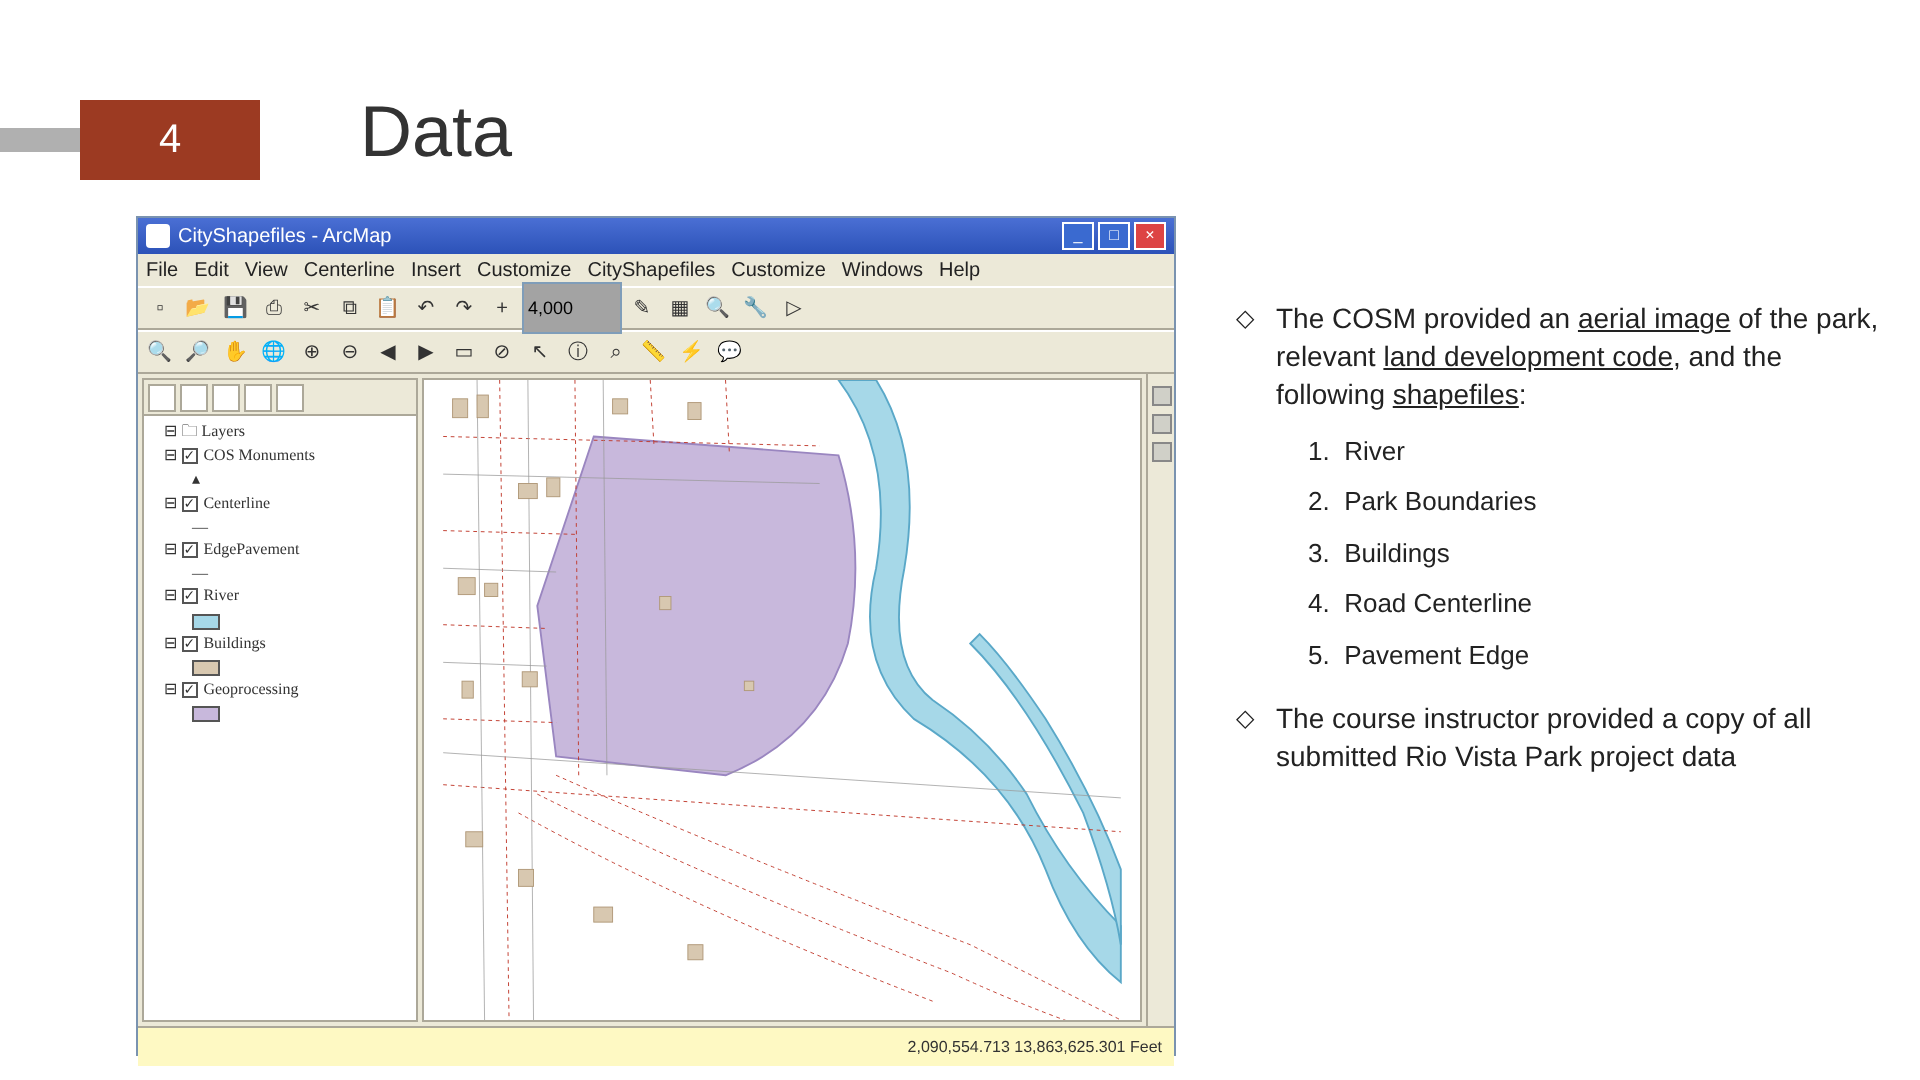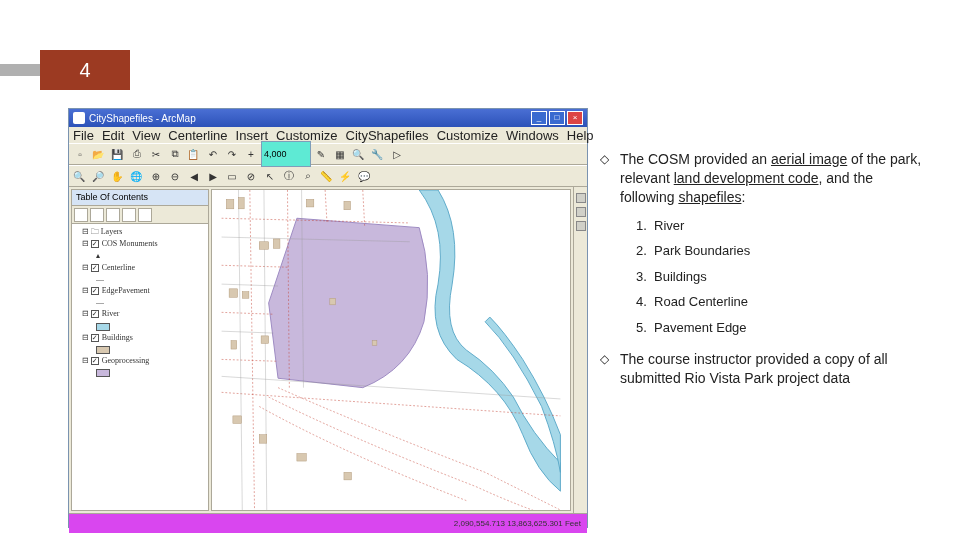--- a/index.html
+++ b/index.html
@@ -10,57 +10,58 @@
   .page-num-box::before { content:''; position:absolute; left:-40px; top:14px; width:40px; height:12px; background:#b0b0b0; }
   .title { position: absolute; left: 180px; top: -5px; font-size: 36px; color: #333; font-weight: 400; }
   
   .arcmap { position: absolute; left: 68px; top: 108px; width: 520px; height: 420px; border: 1px solid #7a93b0; background: #ece9d8; font-size: 9px; }
   .titlebar { height: 18px; background: linear-gradient(#4a6fd4,#2c52b8); color:#fff; display:flex; align-items:center; padding:0 4px; font-size:10px;justify-content:space-between; }
   .titlebar-ico { width:12px; height:12px; background:#fff; border-radius:2px; margin-right:4px; display:inline-block; }
   .titlebar-spacer { flex:1; }
   .winbtn { width:16px; height:14px; background:#d44; margin-left:2px; border:1px solid #fff; font-size:8px; text-align:center; line-height:12px; color:#fff; }
   .winbtn.min,.winbtn.max{ background:#3a6ad0; }
   
-  .menubar { height:16px; background:#ece9d8; display:flex; align-items:center; padding:0 4px; gap:8px; font-size:13px; color:#222; }
+  .menubar { height:16px; background:#ece9d8; display:flex; align-items:center; padding:0 4px; gap:8px; font-size:10px; color:#222; }
   .menubar span { cursor:default; }
   .toolbar { height:22px; background:#ece9d8; border-top:1px solid #fff; border-bottom:1px solid #aca899; display:flex; align-items:center; padding:0 2px; gap:1px; }
   .tbtn { width:18px; height:18px; border:1px solid transparent; display:flex; align-items:center; justify-content:center; font-size:10px; color:#333; }
-  .scale-box { width:50px; height:16px; border:1px solid #7f9db9; background:#5eead4; font-size:9px; padding:12px 2px; }
+  .scale-box { width:50px; height:16px; border:1px solid #7f9db9; background:#a3a3a3; font-size:9px; padding:12px 2px; }
   
   .workspace { display:flex; height: calc(100% - 18px - 16px - 44px - 14px); }
   .toc { width:138px; background:#fff; border:1px solid #aca899; margin:2px; display:flex; flex-direction:column; }
   .toc-title { height:16px; background:#d6e4f5; border-bottom:1px solid #aca899; font-size:9px; padding:2px 4px; }
   .toc-row { height:18px; background:#ece9d8; border-bottom:1px solid #aca899; display:flex; align-items:center; gap:2px; padding:0 2px; }
   .toc-ico { width:14px; height:14px; border:1px solid #aca899; background:#fff; }
   .toc-body { flex:1; padding:2px; font-size:8px; color:#333; line-height:1.4;font-family:Liberation Serif, serif; }
   .toc-body .layer { padding-left:8px; margin-bottom:1px; }
   .toc-body .sub { padding-left:22px; }
   .chk { display:inline-block; width:8px; height:8px; border:1px solid #555; background:#fff; margin-right:3px; vertical-align:middle; font-size:7px; line-height:7px; text-align:center; }
   .sw { display:inline-block; width:14px; height:8px; border:1px solid #555; vertical-align:middle; }
   
   .mapview { flex:1; background:#fff; border:1px solid #aca899; margin:2px 2px 2px 0; position:relative; overflow:hidden; }
   .mapview svg { width:100%; height:100%; }
   
   .right-dock { width:14px; background:#ece9d8; border-left:1px solid #aca899; display:flex; flex-direction:column; align-items:center; gap:4px; padding-top:6px; }
   .right-dock .dbtn { width:10px; height:10px; background:#d0d0c8; border:1px solid #888; }
   
-  .statusbar { height:20px; background:#d946ef; border-top:1px solid #aca899; font-size:8px; color:#333; display:flex; align-items:center; justify-content:flex-end; padding:0 6px; }
-  
-  .content { position:absolute; left:600px; top:150px; width:330px; font-size:14px; color:#222; line-height:1.35; }
+  .statusbar { height:20px; background:#fef9c3; border-top:1px solid #aca899; font-size:8px; color:#333; display:flex; align-items:center; justify-content:flex-end; padding:0 6px; }
+  
+  .content { position:absolute; left:618px; top:150px; width:330px; font-size:14px; color:#222; line-height:1.35; }
   .bullet { position:relative; padding-left:20px; margin-bottom:10px; }
   .bullet::before { content:'◇'; position:absolute; left:0; top:1px; font-size:12px; }
   .underline { text-decoration: underline; }
   .numlist { padding-left:36px; margin:8px 0 14px 0; font-size:13px; }
   .numlist div { margin-bottom:8px; }
 </style>
 </head>
 <body>
 
 <div class="header">
   <div class="page-num-box">4</div>
+  <div class="title">Data</div>
 </div>
 
 <div class="arcmap">
   <div class="titlebar">
     <span class="titlebar-ico"></span>
     <span>CityShapefiles - ArcMap</span>
     <span class="titlebar-spacer"></span>
     <span class="winbtn min">_</span>
     <span class="winbtn max">□</span>
     <span class="winbtn">×</span>
@@ -108,21 +109,20 @@
     <span class="tbtn">⊘</span>
     <span class="tbtn">↖</span>
     <span class="tbtn">ⓘ</span>
     <span class="tbtn">⌕</span>
     <span class="tbtn">📏</span>
     <span class="tbtn">⚡</span>
     <span class="tbtn">💬</span>
   </div>
   <div class="workspace">
     <div class="toc">
-      <div class="toc-title">Table Of Contents</div>
       <div class="toc-row">
         <span class="toc-ico"></span>
         <span class="toc-ico"></span>
         <span class="toc-ico"></span>
         <span class="toc-ico"></span>
         <span class="toc-ico"></span>
       </div>
       <div class="toc-body">
         <div class="layer">⊟ 🗀 <span>Layers</span></div>
         <div class="layer">⊟ <span class="chk">✓</span><span>COS Monuments</span></div>

